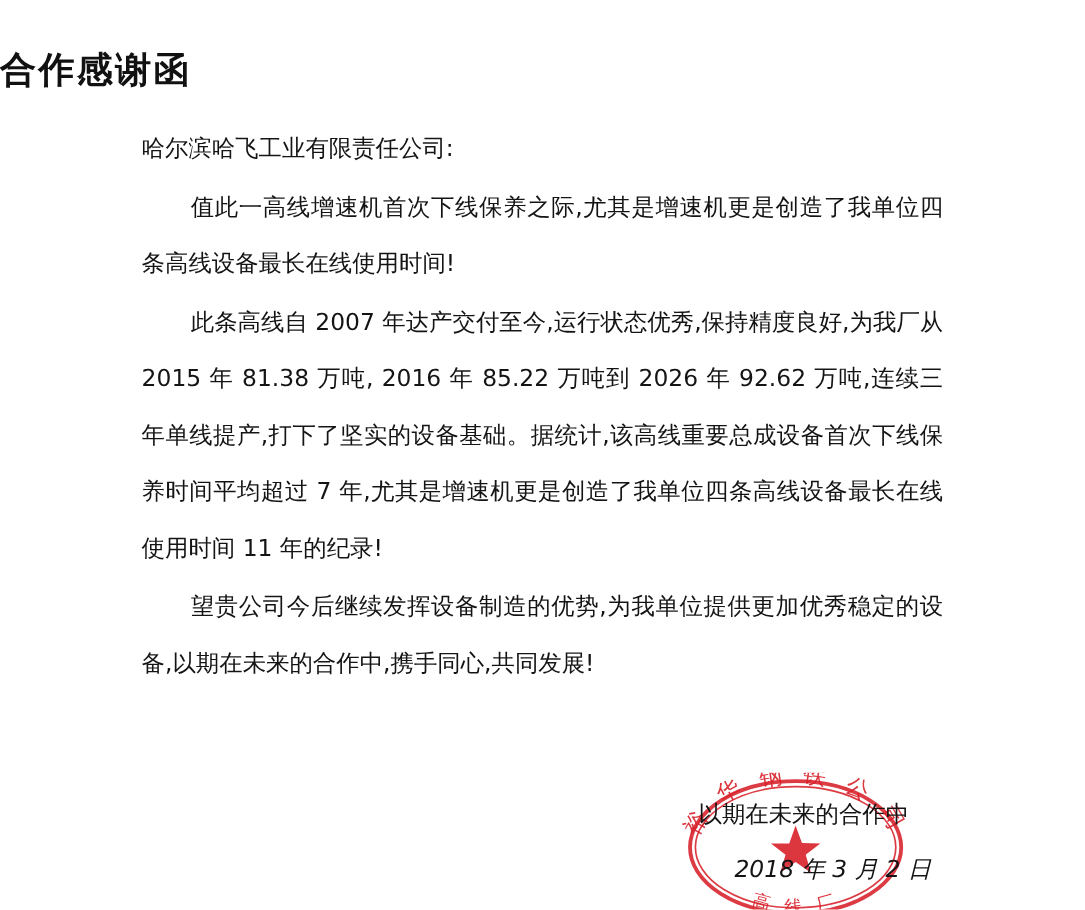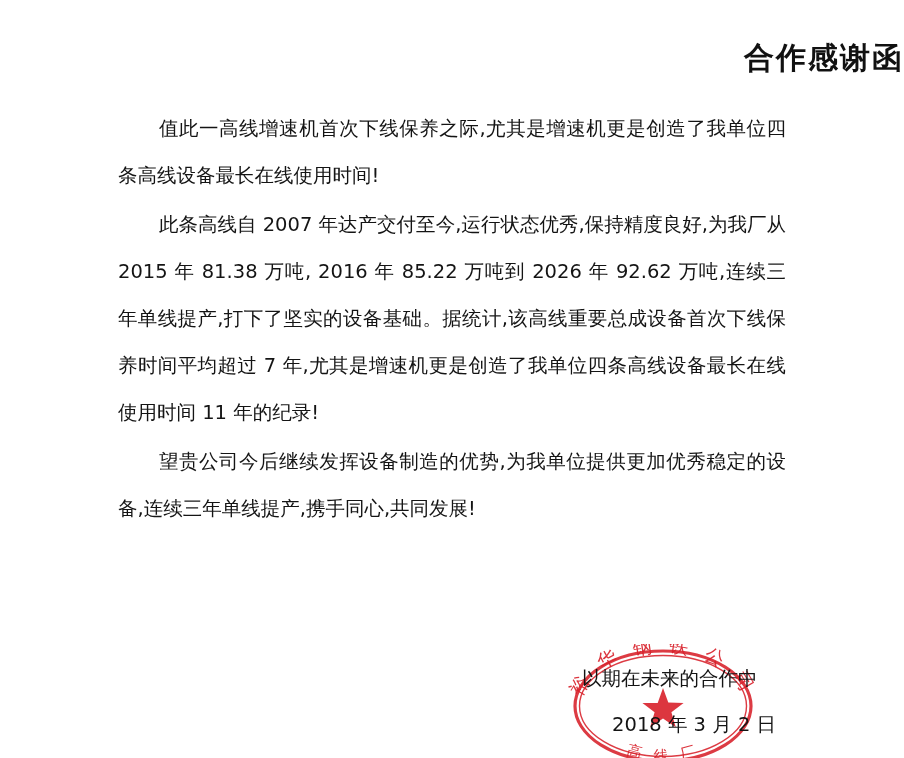--- a/index.html
+++ b/index.html
@@ -16,21 +16,21 @@
     position: relative;
   }
   .page {
     position: relative;
     width: 904px;
     height: 758px;
     box-sizing: border-box;
     padding: 0;
   }
   .doc-title {
-    text-align: right;
+    text-align: left;
     font-size: 30px;
     font-weight: bold;
     letter-spacing: 2px;
     margin: 38px 0 0 0;
     font-family: "DejaVu Serif", "Liberation Serif", serif;
     color: #111111;
   }
   .body-block {
     margin: 26px 118px 0 118px;
     font-size: 19.5px;
@@ -61,20 +61,21 @@
     font-family: "DejaVu Sans", "Liberation Sans", sans-serif;
     color: #141414;
     z-index: 3;
   }
   .sign-line {
     white-space: nowrap;
   }
   .sign-date {
     padding-left: 30px;
     white-space: nowrap;
+    font-style: italic;
   }
   
   .seal {
     position: absolute;
     left: 565px;
     top: 606px;
     width: 196px;
     height: 124px;
     z-index: 2;
     pointer-events: none;
@@ -85,23 +86,24 @@
   }
 </style>
 </head>
 <body>
 
 <div class="page">
 
   <h1 class="doc-title">合作感谢函</h1>
 
   <div class="body-block">
+    <div class="salutation">哈尔滨哈飞工业有限责任公司:</div>
     <p class="para p1">值此一高线增速机首次下线保养之际,尤其是增速机更是创造了我单位四条高线设备最长在线使用时间!</p>
     <p class="para p2">此条高线自 2007 年达产交付至今,运行状态优秀,保持精度良好,为我厂从 2015 年 81.38 万吨, 2016 年 85.22 万吨到 2026 年 92.62 万吨,连续三年单线提产,打下了坚实的设备基础。据统计,该高线重要总成设备首次下线保养时间平均超过 7 年,尤其是增速机更是创造了我单位四条高线设备最长在线使用时间 11 年的纪录!</p>
-    <p class="para p3">望贵公司今后继续发挥设备制造的优势,为我单位提供更加优秀稳定的设备,连续三年单线提产,携手同心,共同发展!</p>
+    <p class="para p3">望贵公司今后继续发挥设备制造的优势,为我单位提供更加优秀稳定的设备,以期在未来的合作中,携手同心,共同发展!</p>
   </div>
 
   <div class="seal">
     <svg width="196" height="124" viewBox="0 0 196 124" xmlns="http://www.w3.org/2000/svg">
       <defs>
         <path id="outerArc" d="M 16,62 A 82,54 0 0 1 180,62"></path>
         <path id="innerArc" d="M 38,96 A 72,46 0 0 0 158,96"></path>
       </defs>
       <g fill="none" stroke="#d8202a" stroke-width="3.2" opacity="0.88">
         <ellipse cx="98" cy="62" rx="88" ry="55"></ellipse>

